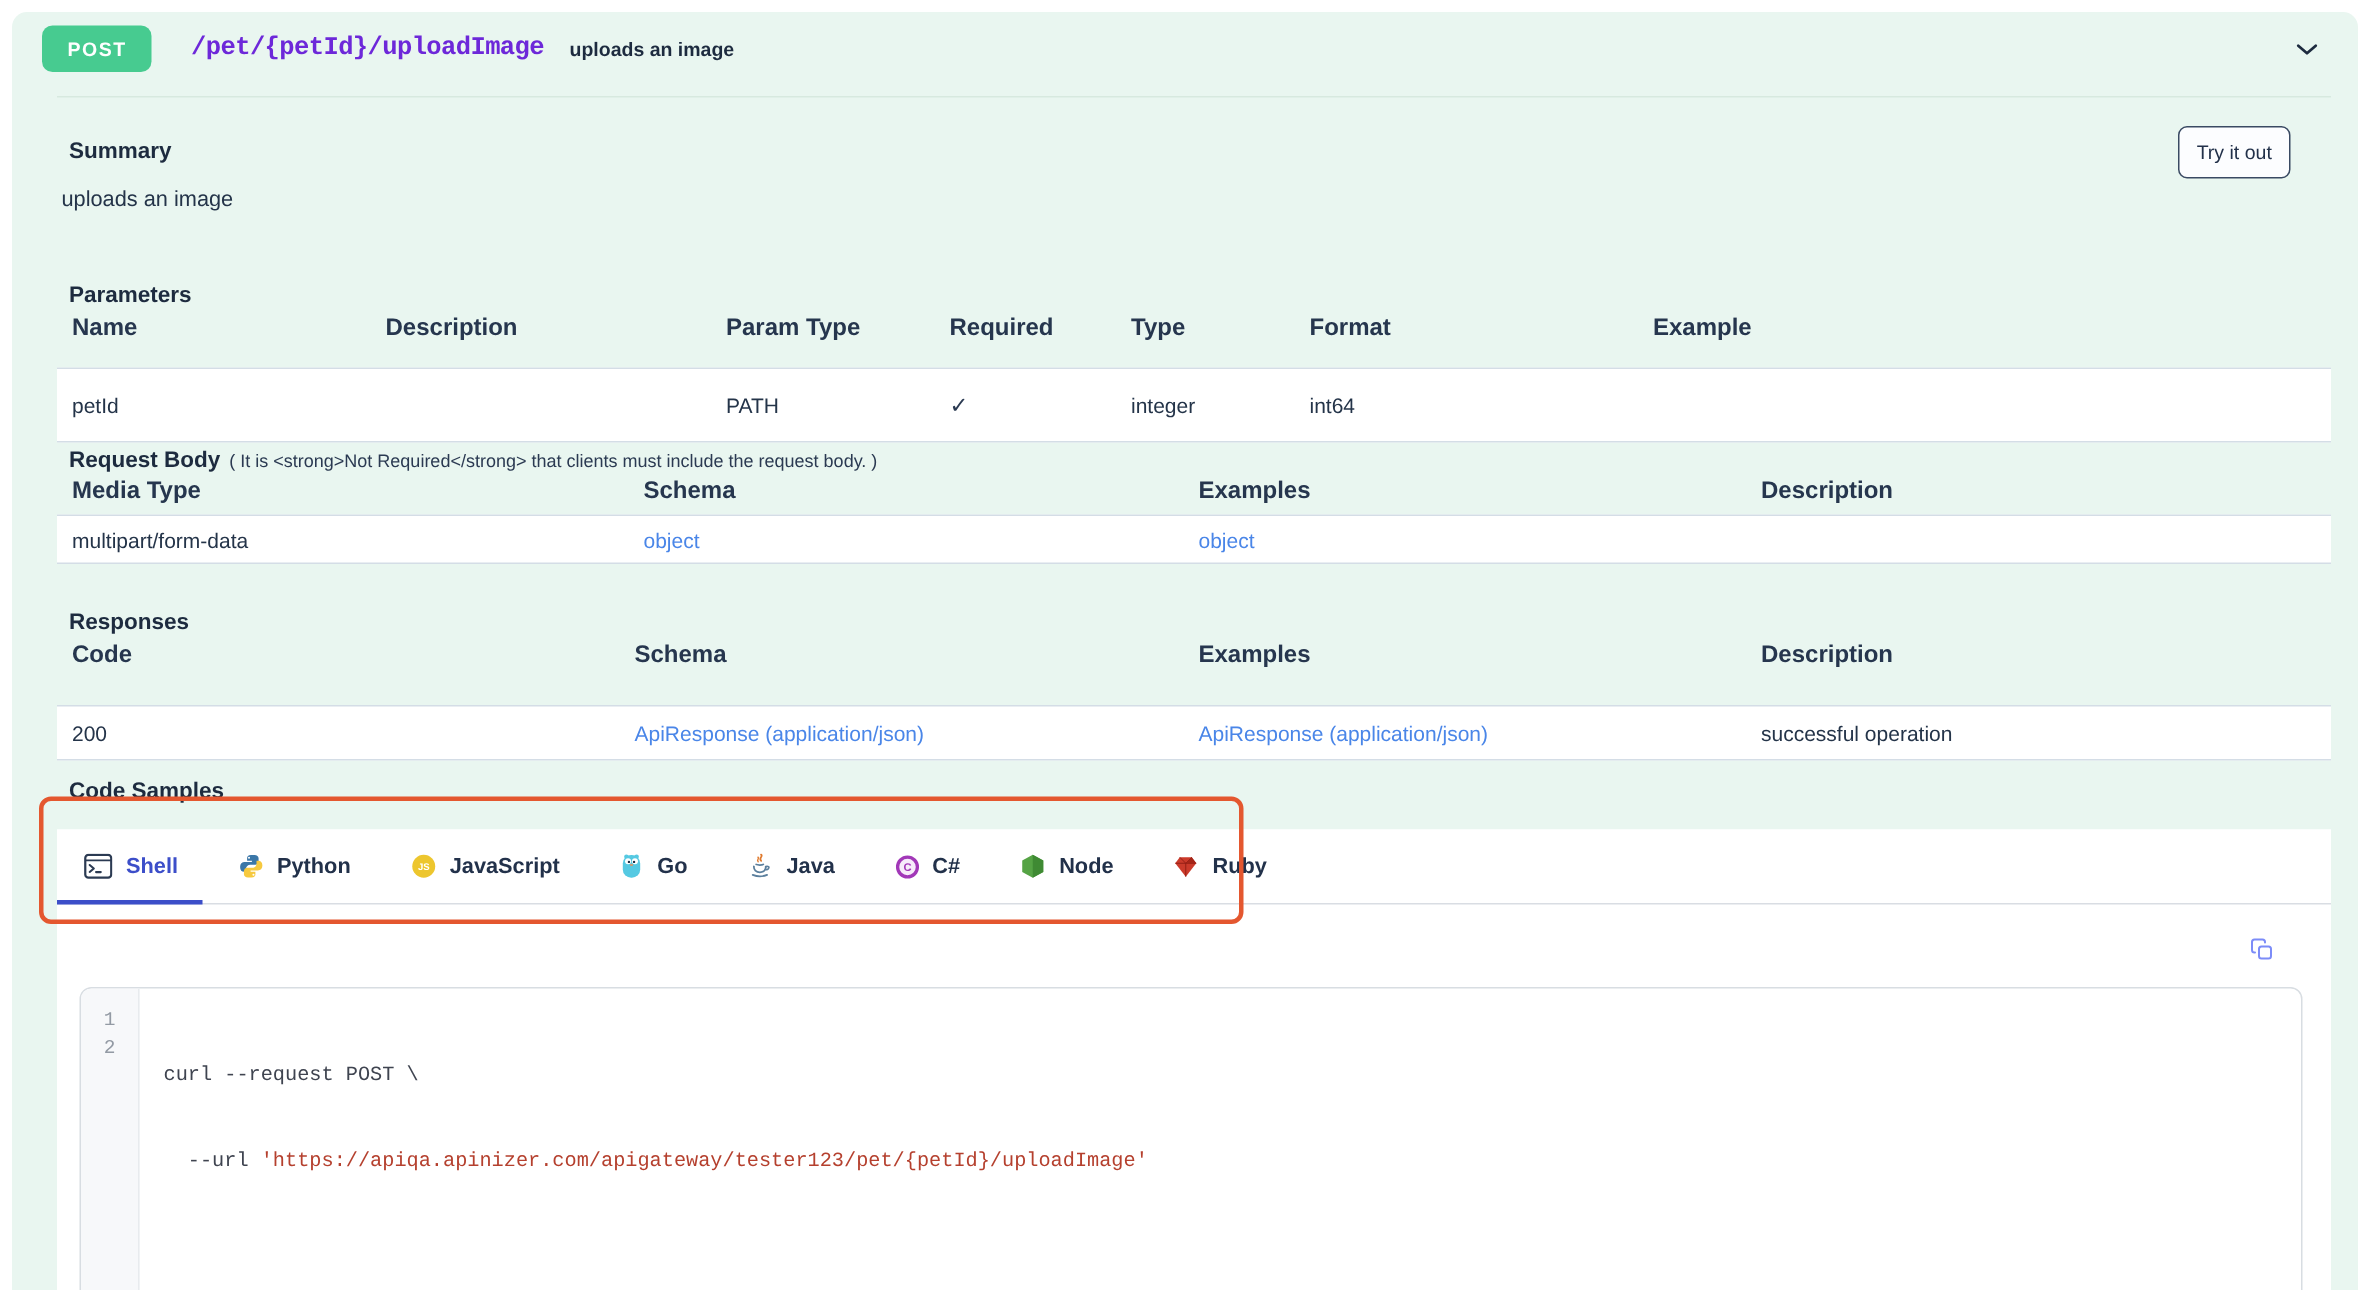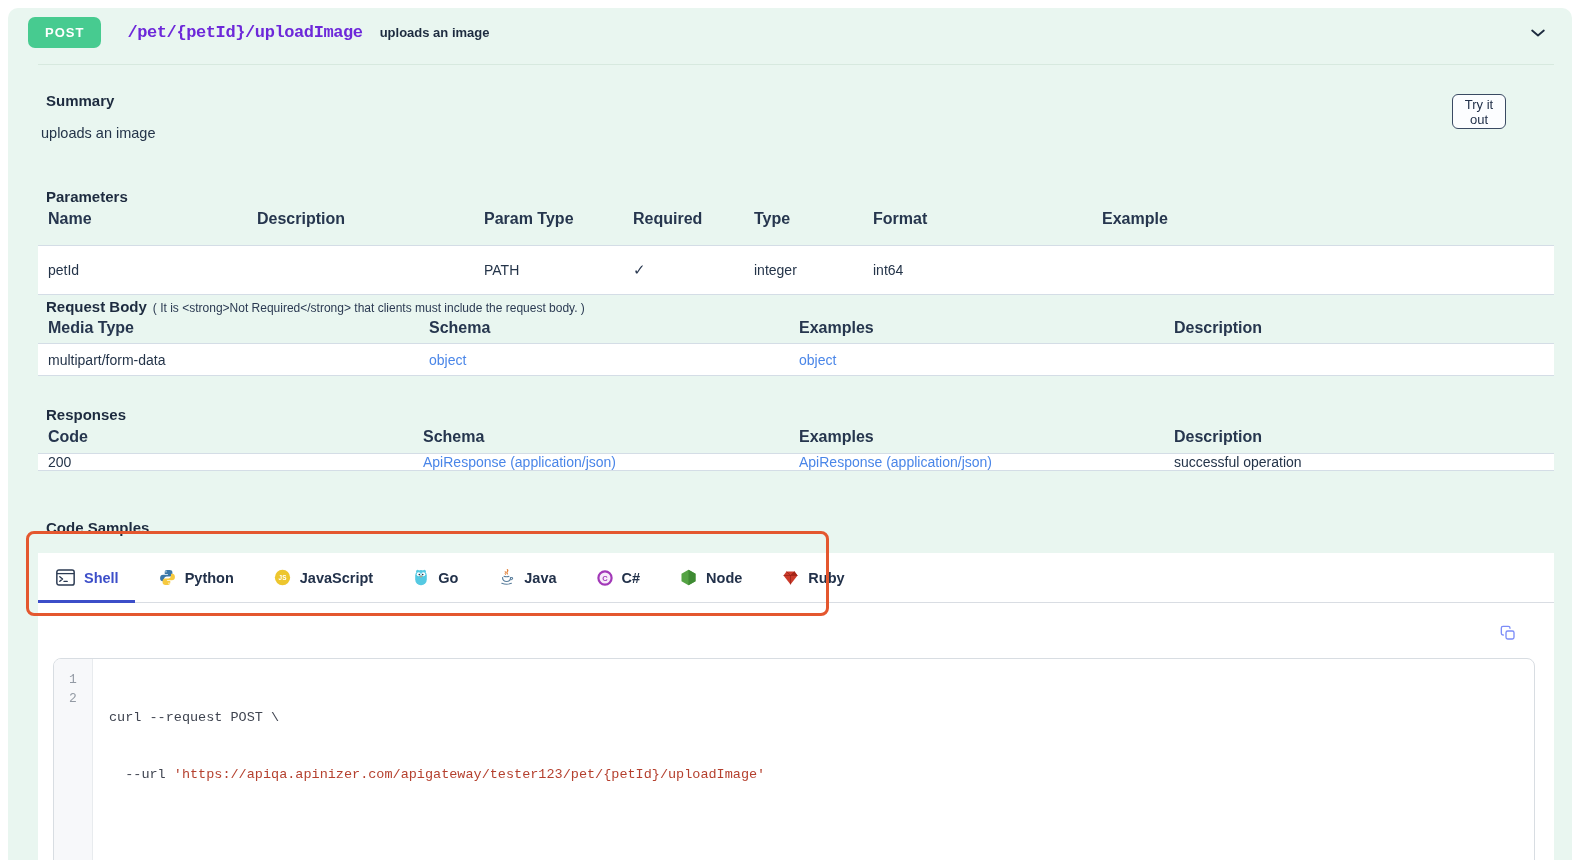--- a/index.html
+++ b/index.html
@@ -16,21 +16,21 @@
   .method-badge{background:#47cb90;color:#fff;font-weight:700;font-size:13px;
     letter-spacing:1px;padding:9px 17px;border-radius:7px;line-height:1;}
   .op-path{margin-left:26px;font-family:"Liberation Mono",monospace;font-weight:700;
     font-size:17px;color:#6d28d9;letter-spacing:-0.4px;}
   .op-inline-summary{margin-left:17px;font-size:13px;font-weight:600;color:#1d2b3f;}
   .chev{margin-left:auto;display:flex;align-items:center;}
   .header-divider{position:absolute;left:30px;top:56px;width:1516px;border-top:1px solid #d7e9df;}
   
   .sec-title{position:absolute;left:26px;font-size:15px;font-weight:700;color:#1d2b3f;margin-left:12px;}
   .summary-text{position:absolute;left:33px;top:117px;font-size:14.5px;color:#243449;}
-  .try-btn{position:absolute;left:1444px;top:86px;width:54px;height:35px;
+  .try-btn{position:absolute;left:1444px;top:76px;width:75px;height:35px;
     background:#fcfdff;border:1px solid #3a4a63;border-radius:6px;
     font-size:13px;color:#22314a;font-family:"Liberation Sans",sans-serif;cursor:pointer;}
   
   .thead,.trow{position:absolute;left:30px;width:1516px;box-sizing:border-box;
     padding-left:10px;display:grid;align-items:center;}
   .thead{font-size:16px;font-weight:700;color:#26364e;height:28px;}
   .trow{background:#fff;border-top:1px solid #d4dde6;border-bottom:1px solid #d4dde6;
     font-size:14px;color:#243449;}
   .params-grid{grid-template-columns:209px 227px 149px 121px 119px 229px 1fr;}
   .rb-grid{grid-template-columns:381px 370px 375px 1fr;}
@@ -118,21 +118,21 @@
     <div></div>
   </div>
 
   <div class="sec-title" style="top:398px">Responses</div>
   <div class="thead resp-grid" style="top:415px">
     <div>Code</div>
     <div>Schema</div>
     <div>Examples</div>
     <div>Description</div>
   </div>
-  <div class="trow resp-grid" style="top:445px;height:18px">
+  <div class="trow resp-grid" style="top:462px;height:37px">
     <div>200</div>
     <div><span class="link">ApiResponse (application/json)</span></div>
     <div><span class="link">ApiResponse (application/json)</span></div>
     <div>successful operation</div>
   </div>
 
   <div class="sec-title" style="top:511px">Code Samples</div>
 
   <div class="cs-panel">
     <div class="tabs">

